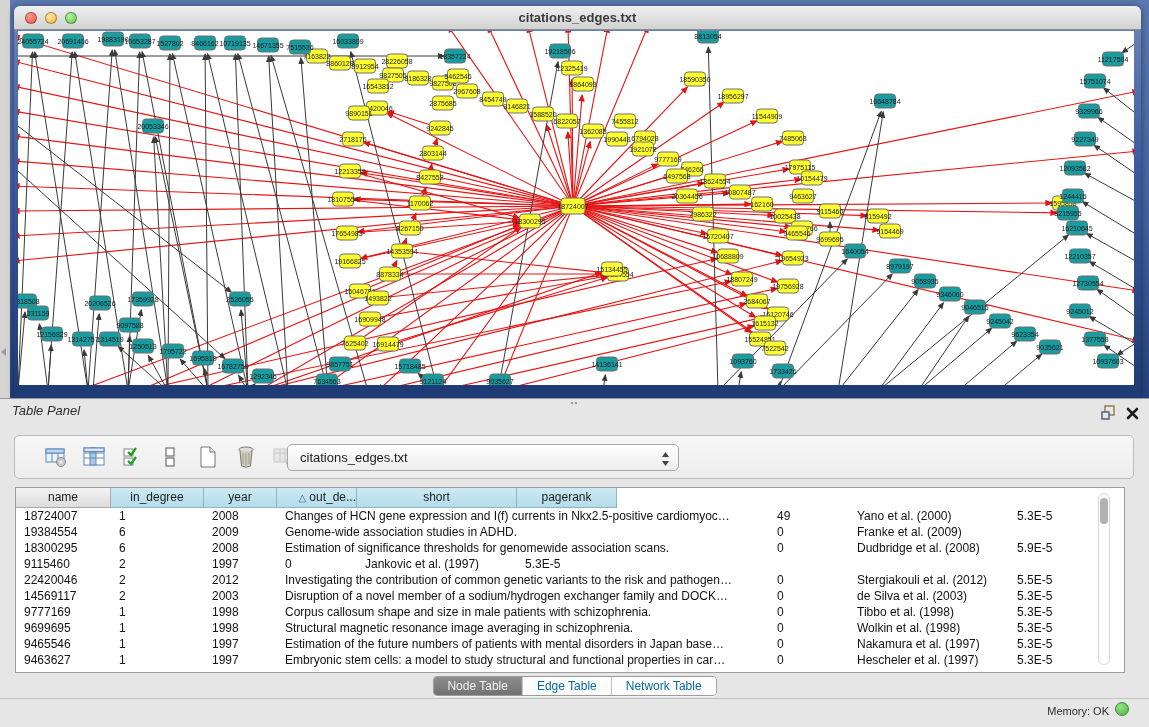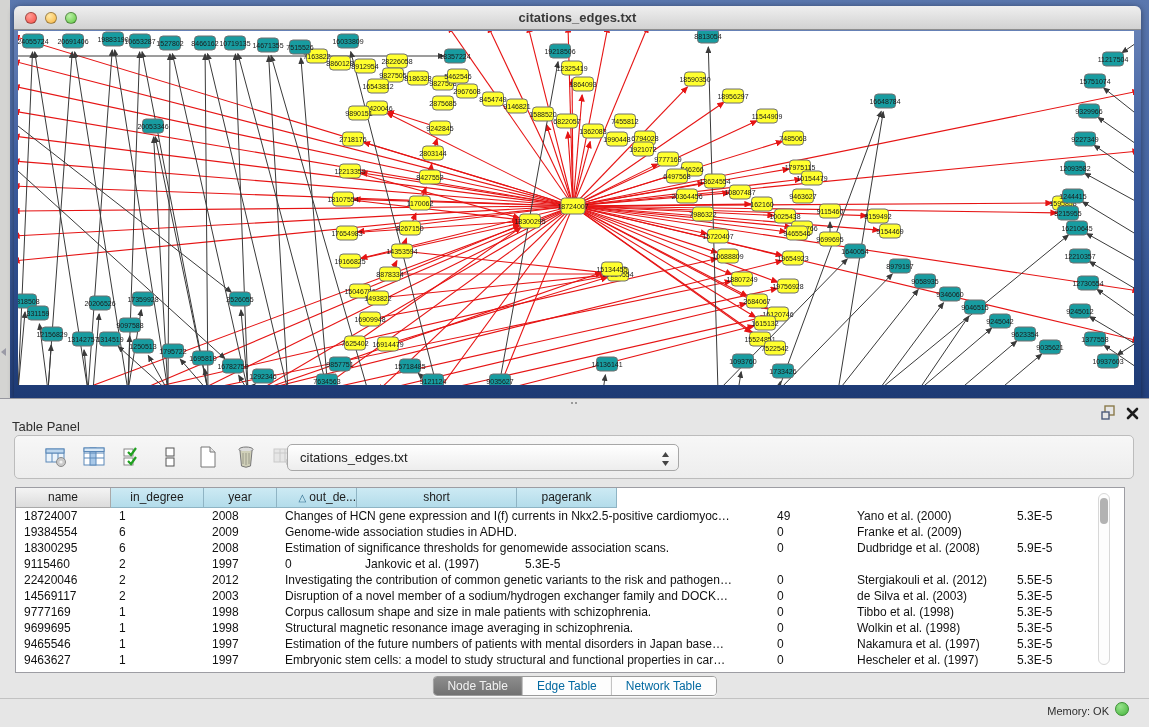--- a/index.html
+++ b/index.html
@@ -27,21 +27,21 @@
   .light.y { background:radial-gradient(circle at 35% 30%,#ffe9a8,#f9b63f); }
   .light.g { background:radial-gradient(circle at 35% 30%,#bdf0a8,#5dc93f); }
   .net-canvas { position:absolute; left:4px; top:25px; width:1116px; height:354px;
     background:#fff; overflow:hidden; }
 
   
   .panel { position:absolute; left:0; top:398px; width:1149px; height:329px;
     background:#e6e6e6; border-top:1px solid #97979f; }
   .grip { position:absolute; left:570px; top:2px; width:8px; height:5px;
     background:radial-gradient(circle,#9a9a9a 1px,transparent 1.4px); background-size:4px 4px; }
-  .panel-title { position:absolute; left:12px; top:20px; font-size:13px; color:#2e2e2e; }
+  .panel-title { position:absolute; left:12px; top:4px; font-size:13px; color:#2e2e2e;font-style:italic; }
   .panel-btns { position:absolute; right:10px; top:6px; display:flex; gap:10px; align-items:center; }
 
   .toolbar { position:absolute; left:14px; top:36px; width:1120px; height:44px;
     background:linear-gradient(#f7f7f7,#ededed); border:1px solid #bcbcbc; border-radius:5px; }
   .tool-icons { position:absolute; left:28px; top:8px; display:flex; gap:12px; align-items:center; }
   .tool-btn { width:26px; height:26px; display:flex; align-items:center; justify-content:center; }
   .fx { font-family:"Liberation Serif", serif; font-style:italic; font-weight:bold;
     font-size:15px; color:#222; }
   .combo { position:absolute; left:272px; top:8px; width:392px; height:27px;
     background:linear-gradient(#ffffff,#ededed); border:1px solid #a7a7a7; border-radius:5px;

